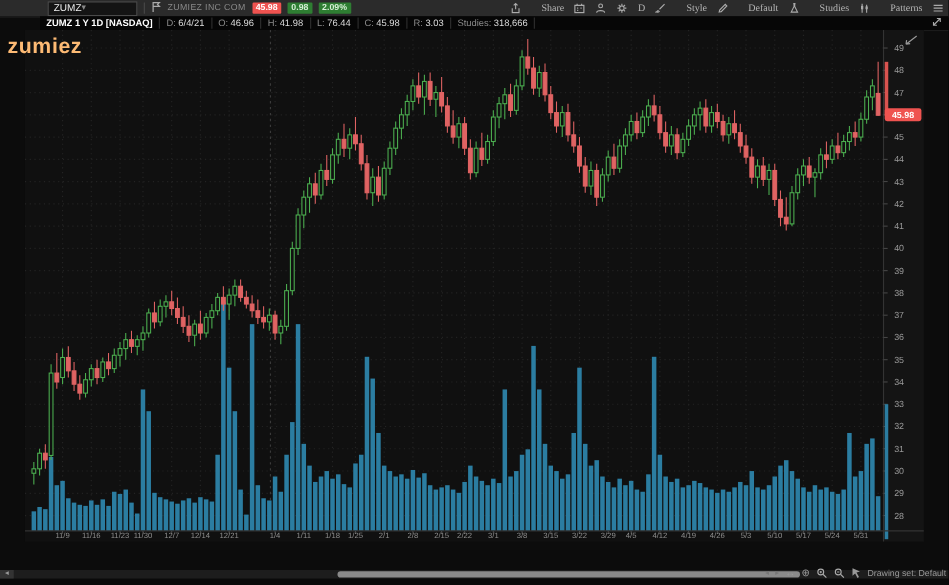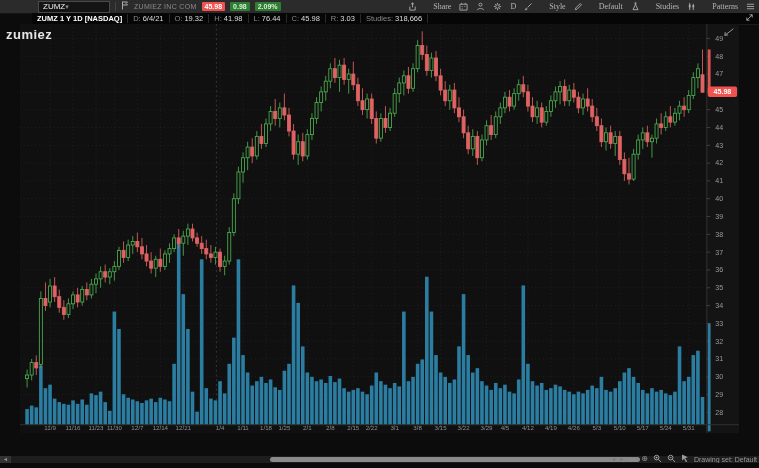--- a/index.html
+++ b/index.html
@@ -25,21 +25,21 @@
   .infobar{position:absolute;top:13px;left:0;right:0;height:11px;background:#060606;display:flex;
            align-items:center;font-size:7.5px;color:#bbb;padding:0 3px;border-bottom:1px solid #1b1b1b;margin-left:32px;}
   .info-title{color:#fff;font-weight:bold;padding:0 5px 0 2px;border-right:1px solid #2a2a2a;white-space:nowrap;}
   #info-fields{display:flex;align-items:flex-start;}
   .if{padding:0 5px;border-right:1px solid #2a2a2a;white-space:nowrap;}
   .if .lbl{color:#8a8a8a;margin-right:2px;}
   .if .val{color:#ddd;}
   .expand{margin-left:auto;margin-right:2px;cursor:pointer;}
   
   #chart-svg{position:absolute;top:24px;left:0;}
-  .watermark{position:absolute;top:27px;left:6px;font-size:13px;font-weight:bold;color:#e5e5e5;
+  .watermark{position:absolute;top:27px;left:6px;font-size:17px;font-weight:bold;color:#fdba74;
              letter-spacing:.5px;pointer-events:none;}
   
   .scrollrow{position:absolute;top:456px;left:0;right:0;height:7px;background:#1d1d1d;}
   .scroll-thumb{position:absolute;left:270px;top:1px;width:370px;height:5px;background:#8a8a8a;
                 border-radius:2.5px;cursor:pointer;}
   .scroll-left-btn{position:absolute;left:0;top:0;width:11px;height:7px;background:#333;color:#999;
                 font-size:6px;line-height:7px;text-align:center;cursor:pointer;}
   .br-controls{position:absolute;right:2px;top:-2px;display:flex;align-items:center;gap:5px;height:10px;
                color:#9a9a9a;font-size:8px;background:transparent;}
   .br-controls .mini{font-size:6px;color:#777;cursor:pointer;}
@@ -127,21 +127,21 @@
             <path d="M1 2.5 h8 M1 5 h8 M1 7.5 h8" class="icon-s"></path>
           </svg>
       </span>
     </div>
   </div>
 
   <div class="infobar">
     <span class="info-title">ZUMZ 1 Y 1D [NASDAQ]</span>
     <span id="info-fields">
         <span class="if"><span class="lbl">D:</span><span class="val">6/4/21</span></span>
-        <span class="if"><span class="lbl">O:</span><span class="val">19.32</span></span>
+        <span class="if"><span class="lbl">O:</span><span class="val">46.96</span></span>
         <span class="if"><span class="lbl">H:</span><span class="val">41.98</span></span>
         <span class="if"><span class="lbl">L:</span><span class="val">76.44</span></span>
         <span class="if"><span class="lbl">C:</span><span class="val">45.98</span></span>
         <span class="if"><span class="lbl">R:</span><span class="val">3.03</span></span>
         <span class="if"><span class="lbl">Studies:</span><span class="val">318,666</span></span>
       </span>
     <span class="expand">
       <svg width="9" height="9" viewBox="0 0 10 10">
           <path d="M2 8 L8 2 M5 2 h3 v3 M2 5 v3 h3" class="icon-s"></path>
         </svg>

